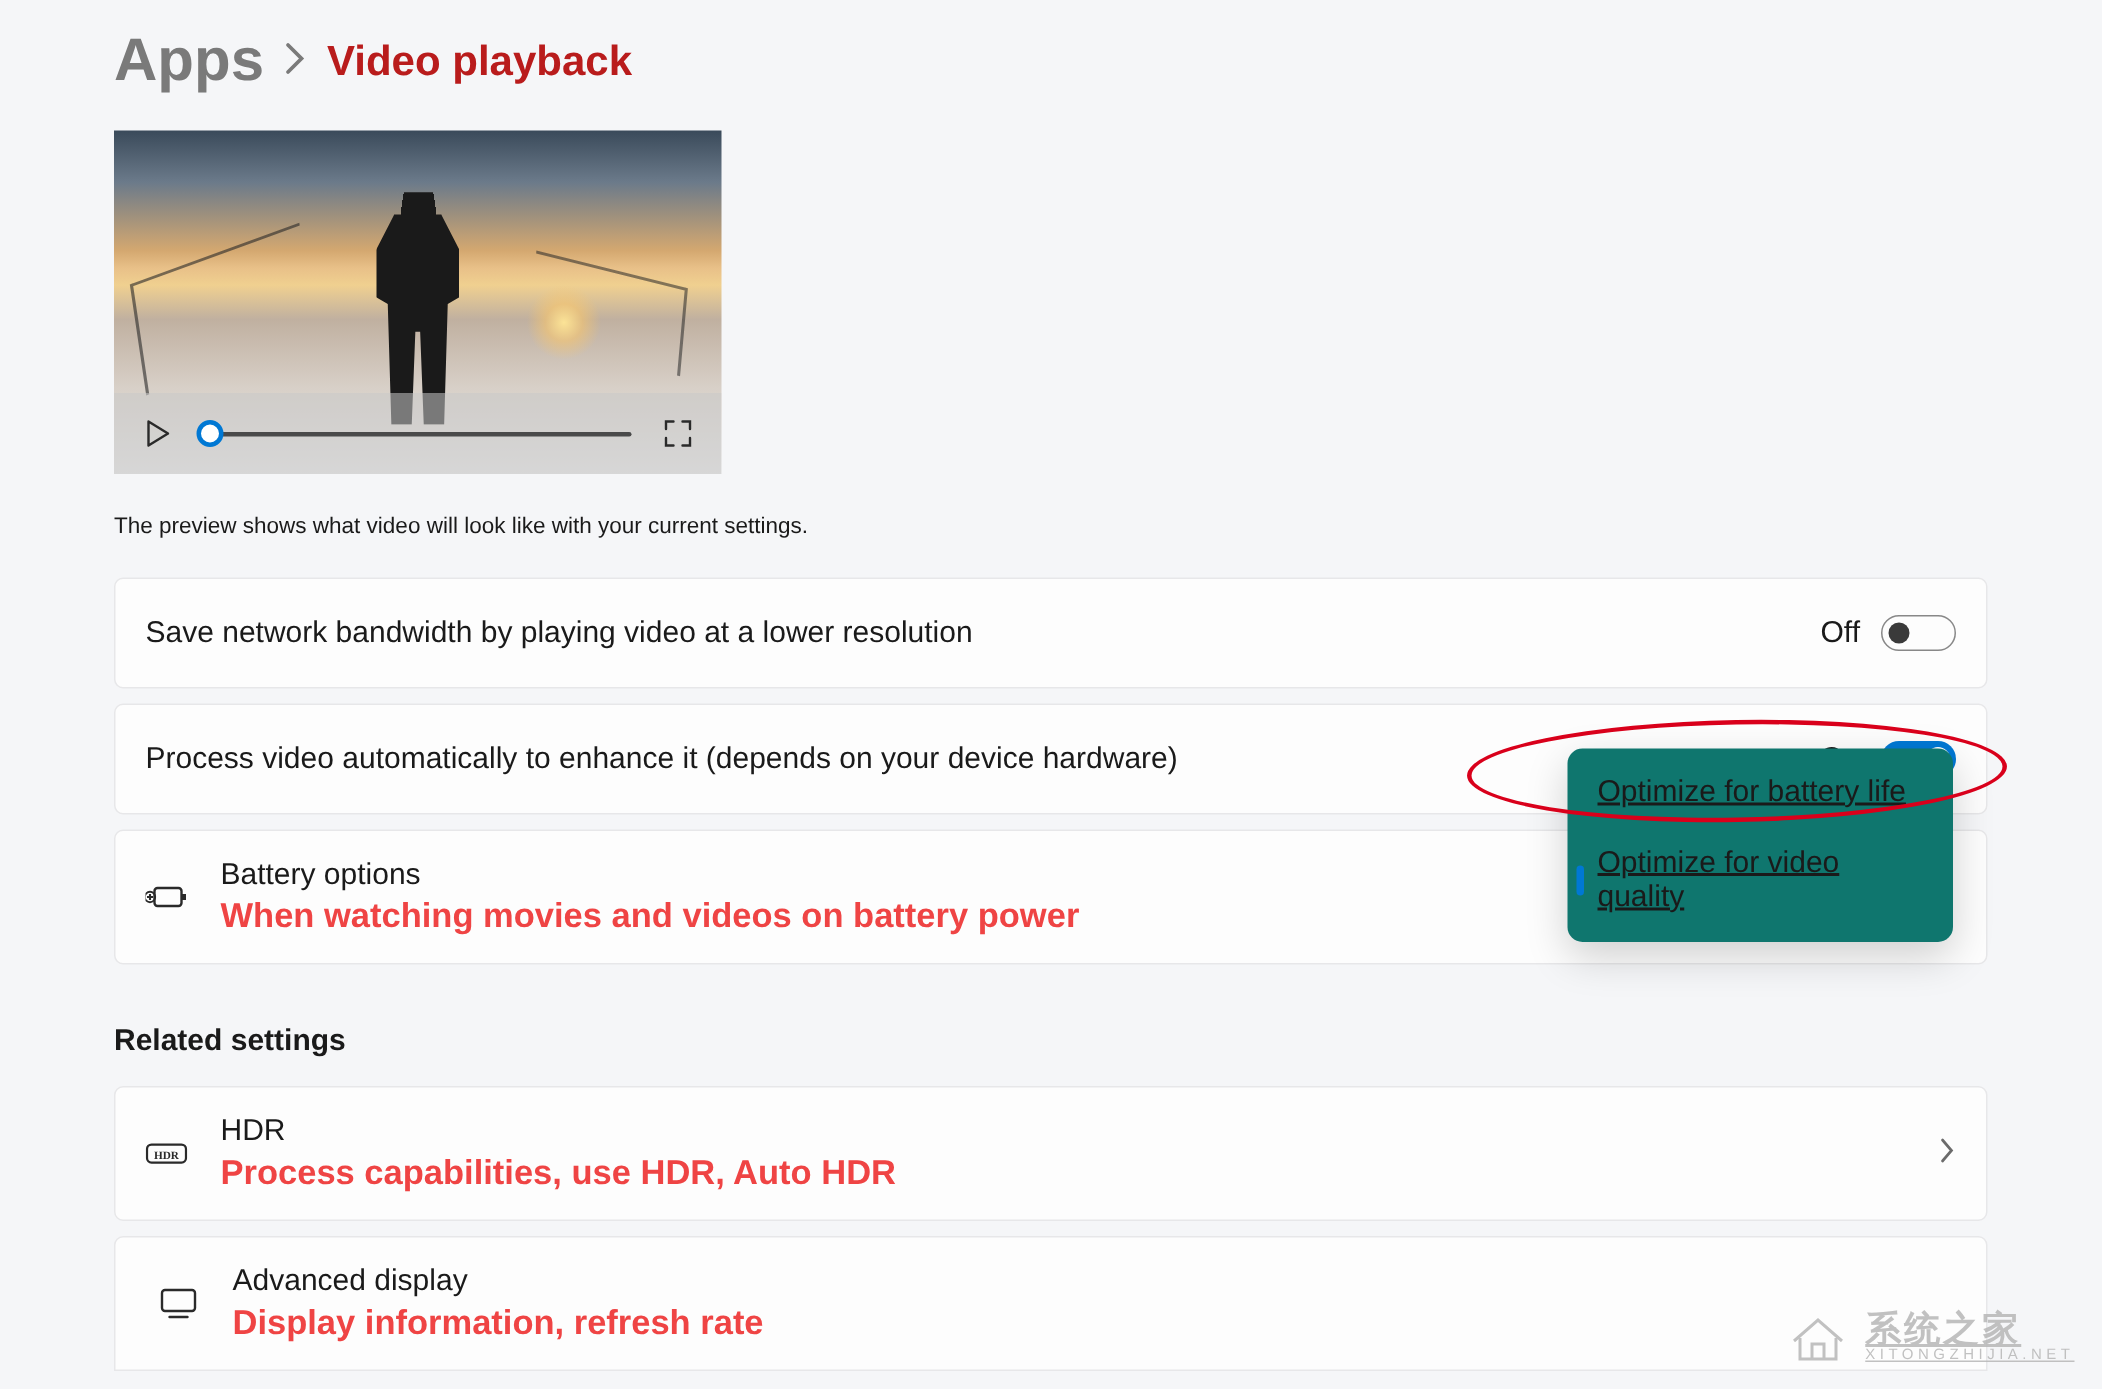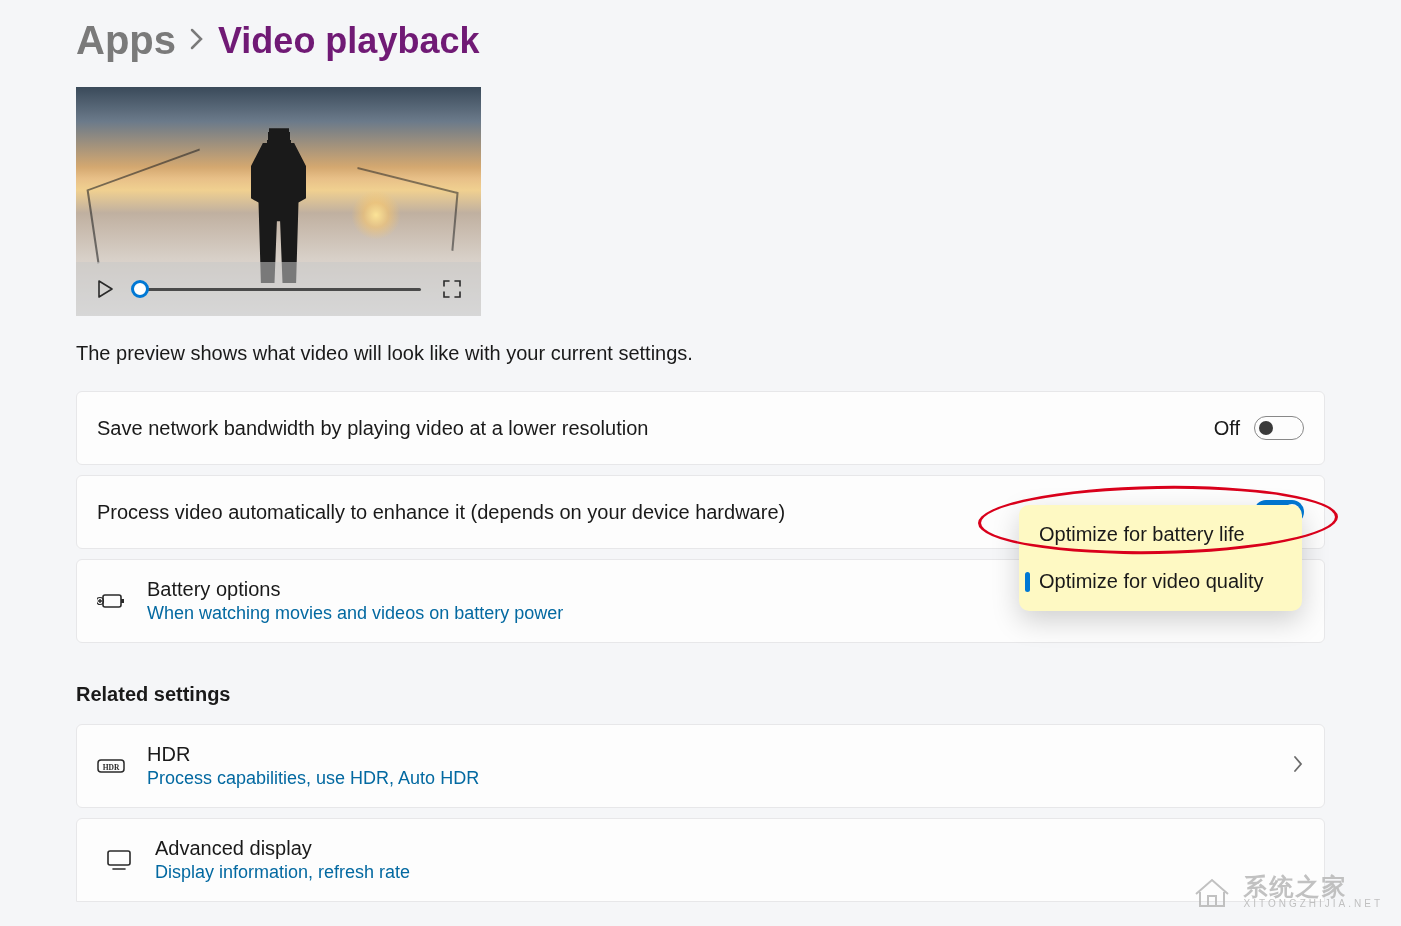--- a/index.html
+++ b/index.html
@@ -29,23 +29,23 @@
       font-size: 40px;
       font-weight: 600;
       color: #7a7a7a;
       cursor: pointer;
     }
     .breadcrumb-sep {
       font-size: 28px;
       color: #7a7a7a;
     }
     .breadcrumb-current {
-      font-size: 36px;
+      font-size: 28px;
       font-weight: 600;
-      color: #701a75;
+      color: #b91c1c;
     }
     .video-preview {
       width: 405px;
       height: 229px;
       position: relative;
       background: linear-gradient(to bottom,
         #3a4a5a 0%, #6b7a8a 15%, #d4a870 35%, #e8c088 40%,
         #f0d090 45%, #c0b0a0 55%, #d8d0c8 75%, #e8e8e8 100%);
       overflow: hidden;
       margin-bottom: 26px;
@@ -119,21 +119,21 @@
       top: 50%;
       transform: translate(-50%, -50%);
       width: 18px;
       height: 18px;
       border-radius: 50%;
       background: #fff;
       border: 3px solid #0078d4;
     }
     .fullscreen-icon svg { display: block; }
     .preview-caption {
-      font-size: 20px;
+      font-size: 15px;
       color: #1a1a1a;
       margin-bottom: 26px;
     }
     .card {
       background: #fdfdfd;
       border: 1px solid #e7e7e9;
       border-radius: 6px;
       padding: 24px 20px;
       display: flex;
       align-items: center;
@@ -151,23 +151,24 @@
       justify-content: center;
       color: #404040;
     }
     .card-body {
       flex: 1;
     }
     .card-title {
       font-size: 20px;
     }
     .card-sub {
-      font-size: 18px;
-      color: #0369a1;
+      font-size: 23px;
+      color: #ef4444;
       margin-top: 2px;
+      font-weight: bold;
     }
     .card-right {
       display: flex;
       align-items: center;
       gap: 14px;
     }
     .toggle-label {
       font-size: 20px;
     }
     .toggle {
@@ -207,26 +208,27 @@
     }
     .section-title {
       font-size: 20px;
       font-weight: 700;
       margin: 40px 0 18px 0;
     }
     .dropdown-popup {
       position: absolute;
       right: 22px;
       top: -55px;
-      width: 283px;
-      background: #fef9c3;
+      width: 257px;
+      background: #0f766e;
       border-radius: 10px;
       box-shadow: 0 10px 28px rgba(0,0,0,0.18);
       z-index: 10;
       padding: 6px 0;
+      text-decoration: underline;
     }
     .dropdown-item {
       padding: 12px 20px;
       font-size: 20px;
       cursor: pointer;
       position: relative;
     }
     .dropdown-item.selected::before {
       content: "";
       position: absolute;
@@ -257,20 +259,21 @@
       display: flex;
       align-items: center;
       gap: 10px;
       color: #b7b7b7;
       opacity: 0.85;
     }
     .wm-text {
       display: flex;
       flex-direction: column;
       line-height: 1;
+      text-decoration: underline;
     }
     .wm-main {
       font-size: 24px;
       font-weight: 600;
       letter-spacing: 2px;
     }
     .wm-sub {
       font-size: 10px;
       letter-spacing: 3px;
     }

